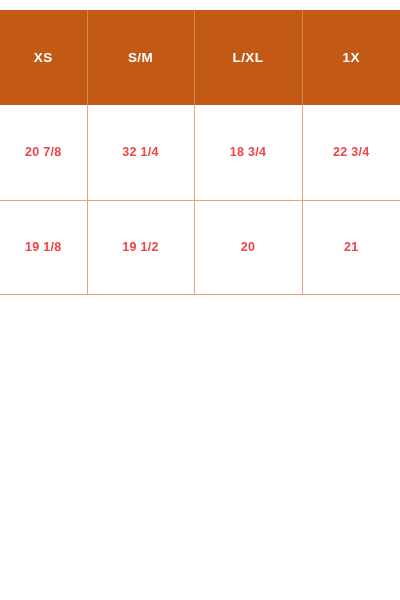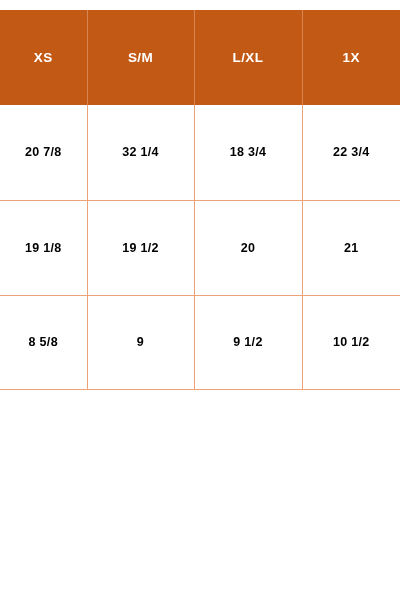--- a/index.html
+++ b/index.html
@@ -53,21 +53,21 @@
     border-bottom: 0;
   }
   .size-table thead th:last-child {
     border-right: 0;
   }
 
   
   .size-table tbody td {
     height: 95px;
     background: #ffffff;
-    color: #000000;
+    color: #ef4444;
     font-size: 12.5px;
     font-weight: bold;
     letter-spacing: 0.3px;
     text-align: center;
     vertical-align: middle;
     padding: 0;
     border-right: 1px solid #efa178;
     border-bottom: 1px solid #efa178;
   }
   .size-table tbody td:last-child {
@@ -106,22 +106,16 @@
         <td>32 1/4</td>
         <td>18 3/4</td>
         <td>22 3/4</td>
       </tr>
       <tr>
         <td>19 1/8</td>
         <td>19 1/2</td>
         <td>20</td>
         <td>21</td>
       </tr>
-      <tr>
-        <td>8 5/8</td>
-        <td>9</td>
-        <td>9 1/2</td>
-        <td>10 1/2</td>
-      </tr>
     </tbody>
   </table>
 
 </div>
 
 </body></html>

